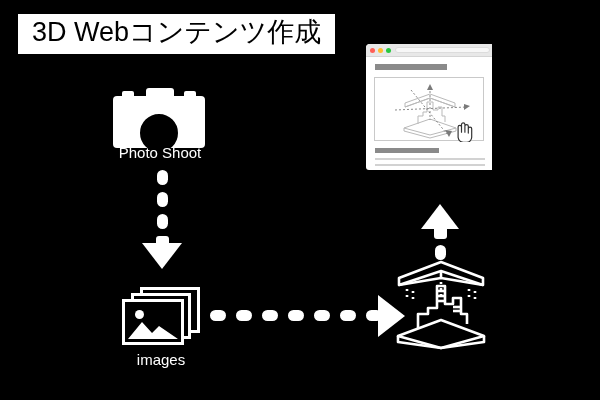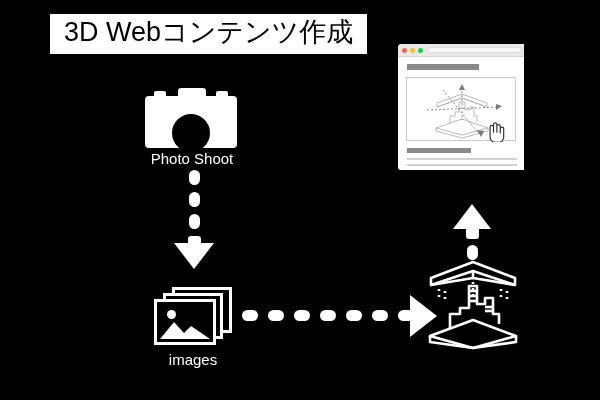--- a/index.html
+++ b/index.html
@@ -7,21 +7,20 @@
     padding: 0;
     background: #000000;
   }
   #stage {
     position: relative;
     width: 492px;
     height: 400px;
     background: #000000;
     overflow: hidden;
     font-family: "Liberation Sans", "DejaVu Sans", sans-serif;
-    margin-left: 32px;
   }
 
   
   #title-banner {
     position: absolute;
     left: 18px;
     top: 14px;
     background: #ffffff;
     color: #000000;
     padding: 4px 14px 6px 14px;
@@ -241,21 +240,21 @@
 
   <div id="camera-icon">
     <div id="camera-tab-left" class="camera-tab"></div>
     <div id="camera-tab-right" class="camera-tab"></div>
     <div id="camera-viewfinder"></div>
     <div id="camera-body">
       <div id="camera-lens"></div>
     </div>
   </div>
 
-  <div class="node-label" style="left:95px; top:150px; width:130px;">Photo Shoot</div>
+  <div class="node-label" style="left:95px; top:144px; width:130px;">Photo Shoot</div>
 
   <div>
     <div class="dash-v" style="left:157px; top:170px;"></div>
     <div class="dash-v" style="left:157px; top:192px;"></div>
     <div class="dash-v" style="left:157px; top:214px;"></div>
     <div class="arrow-stub-v" style="left:156px; top:236px; height:12px;"></div>
     <div class="arrow-head-down" style="left:142px; top:243px;"></div>
   </div>
 
   <div id="images-icon">

